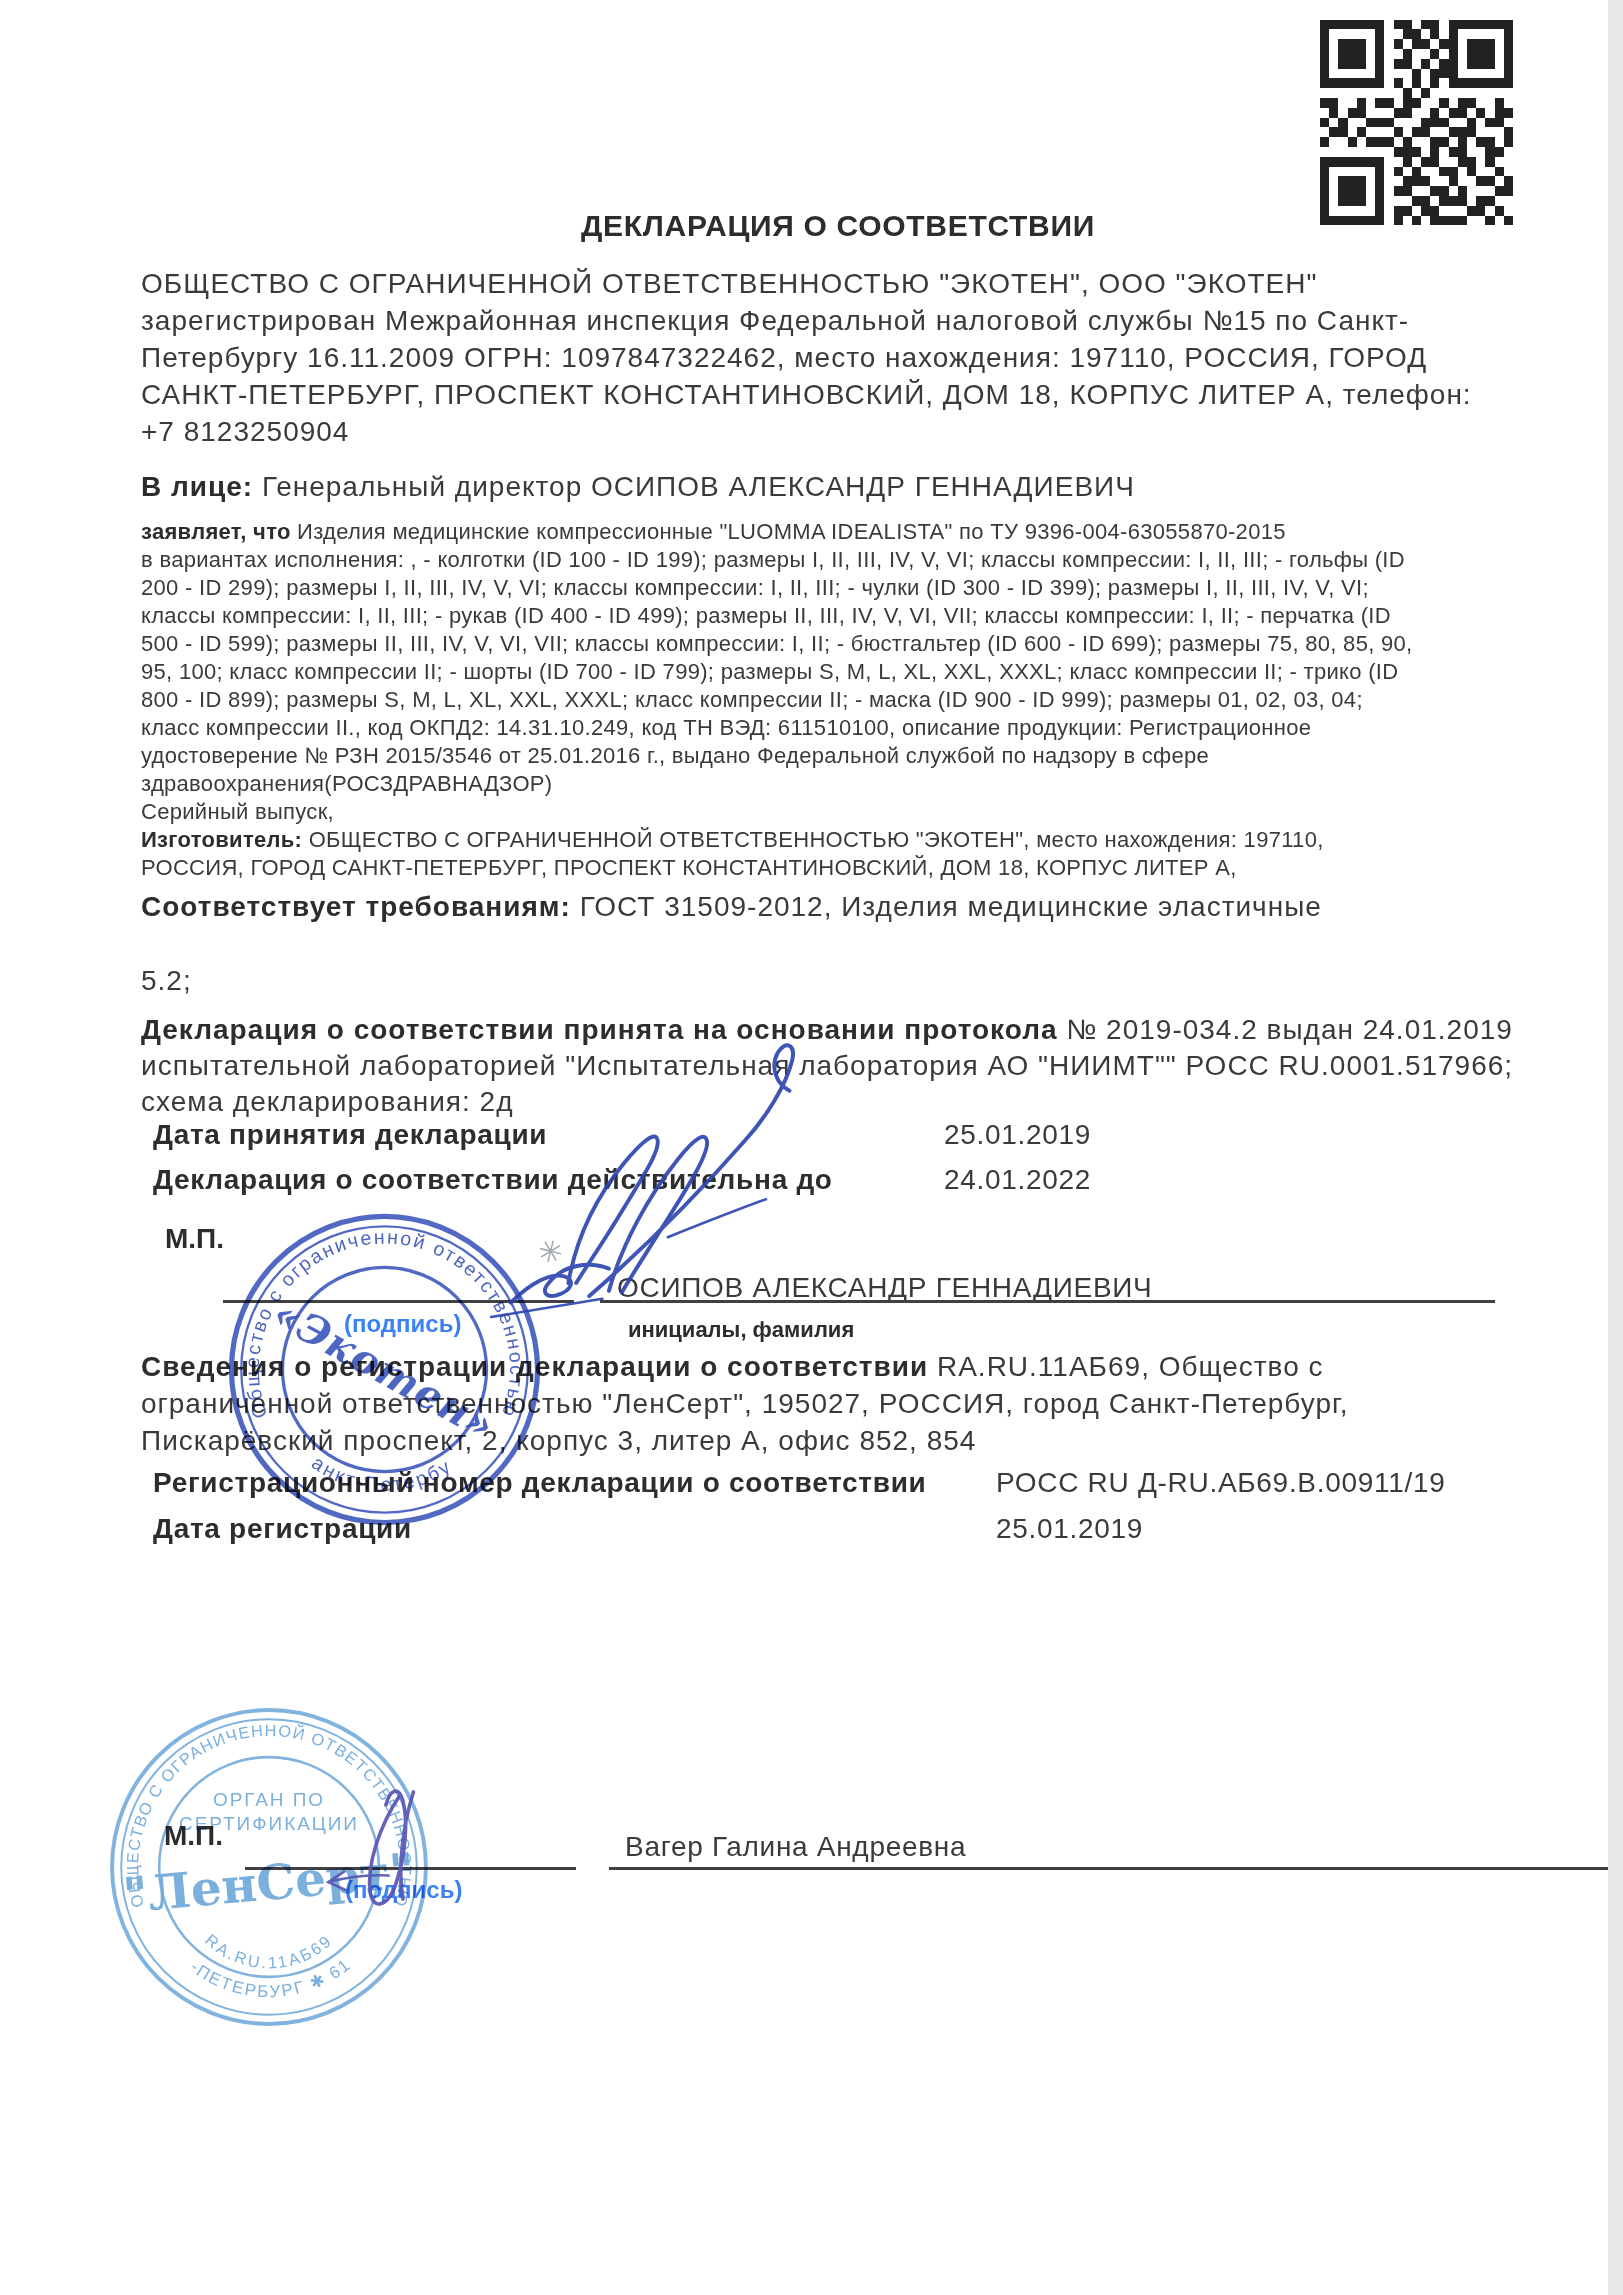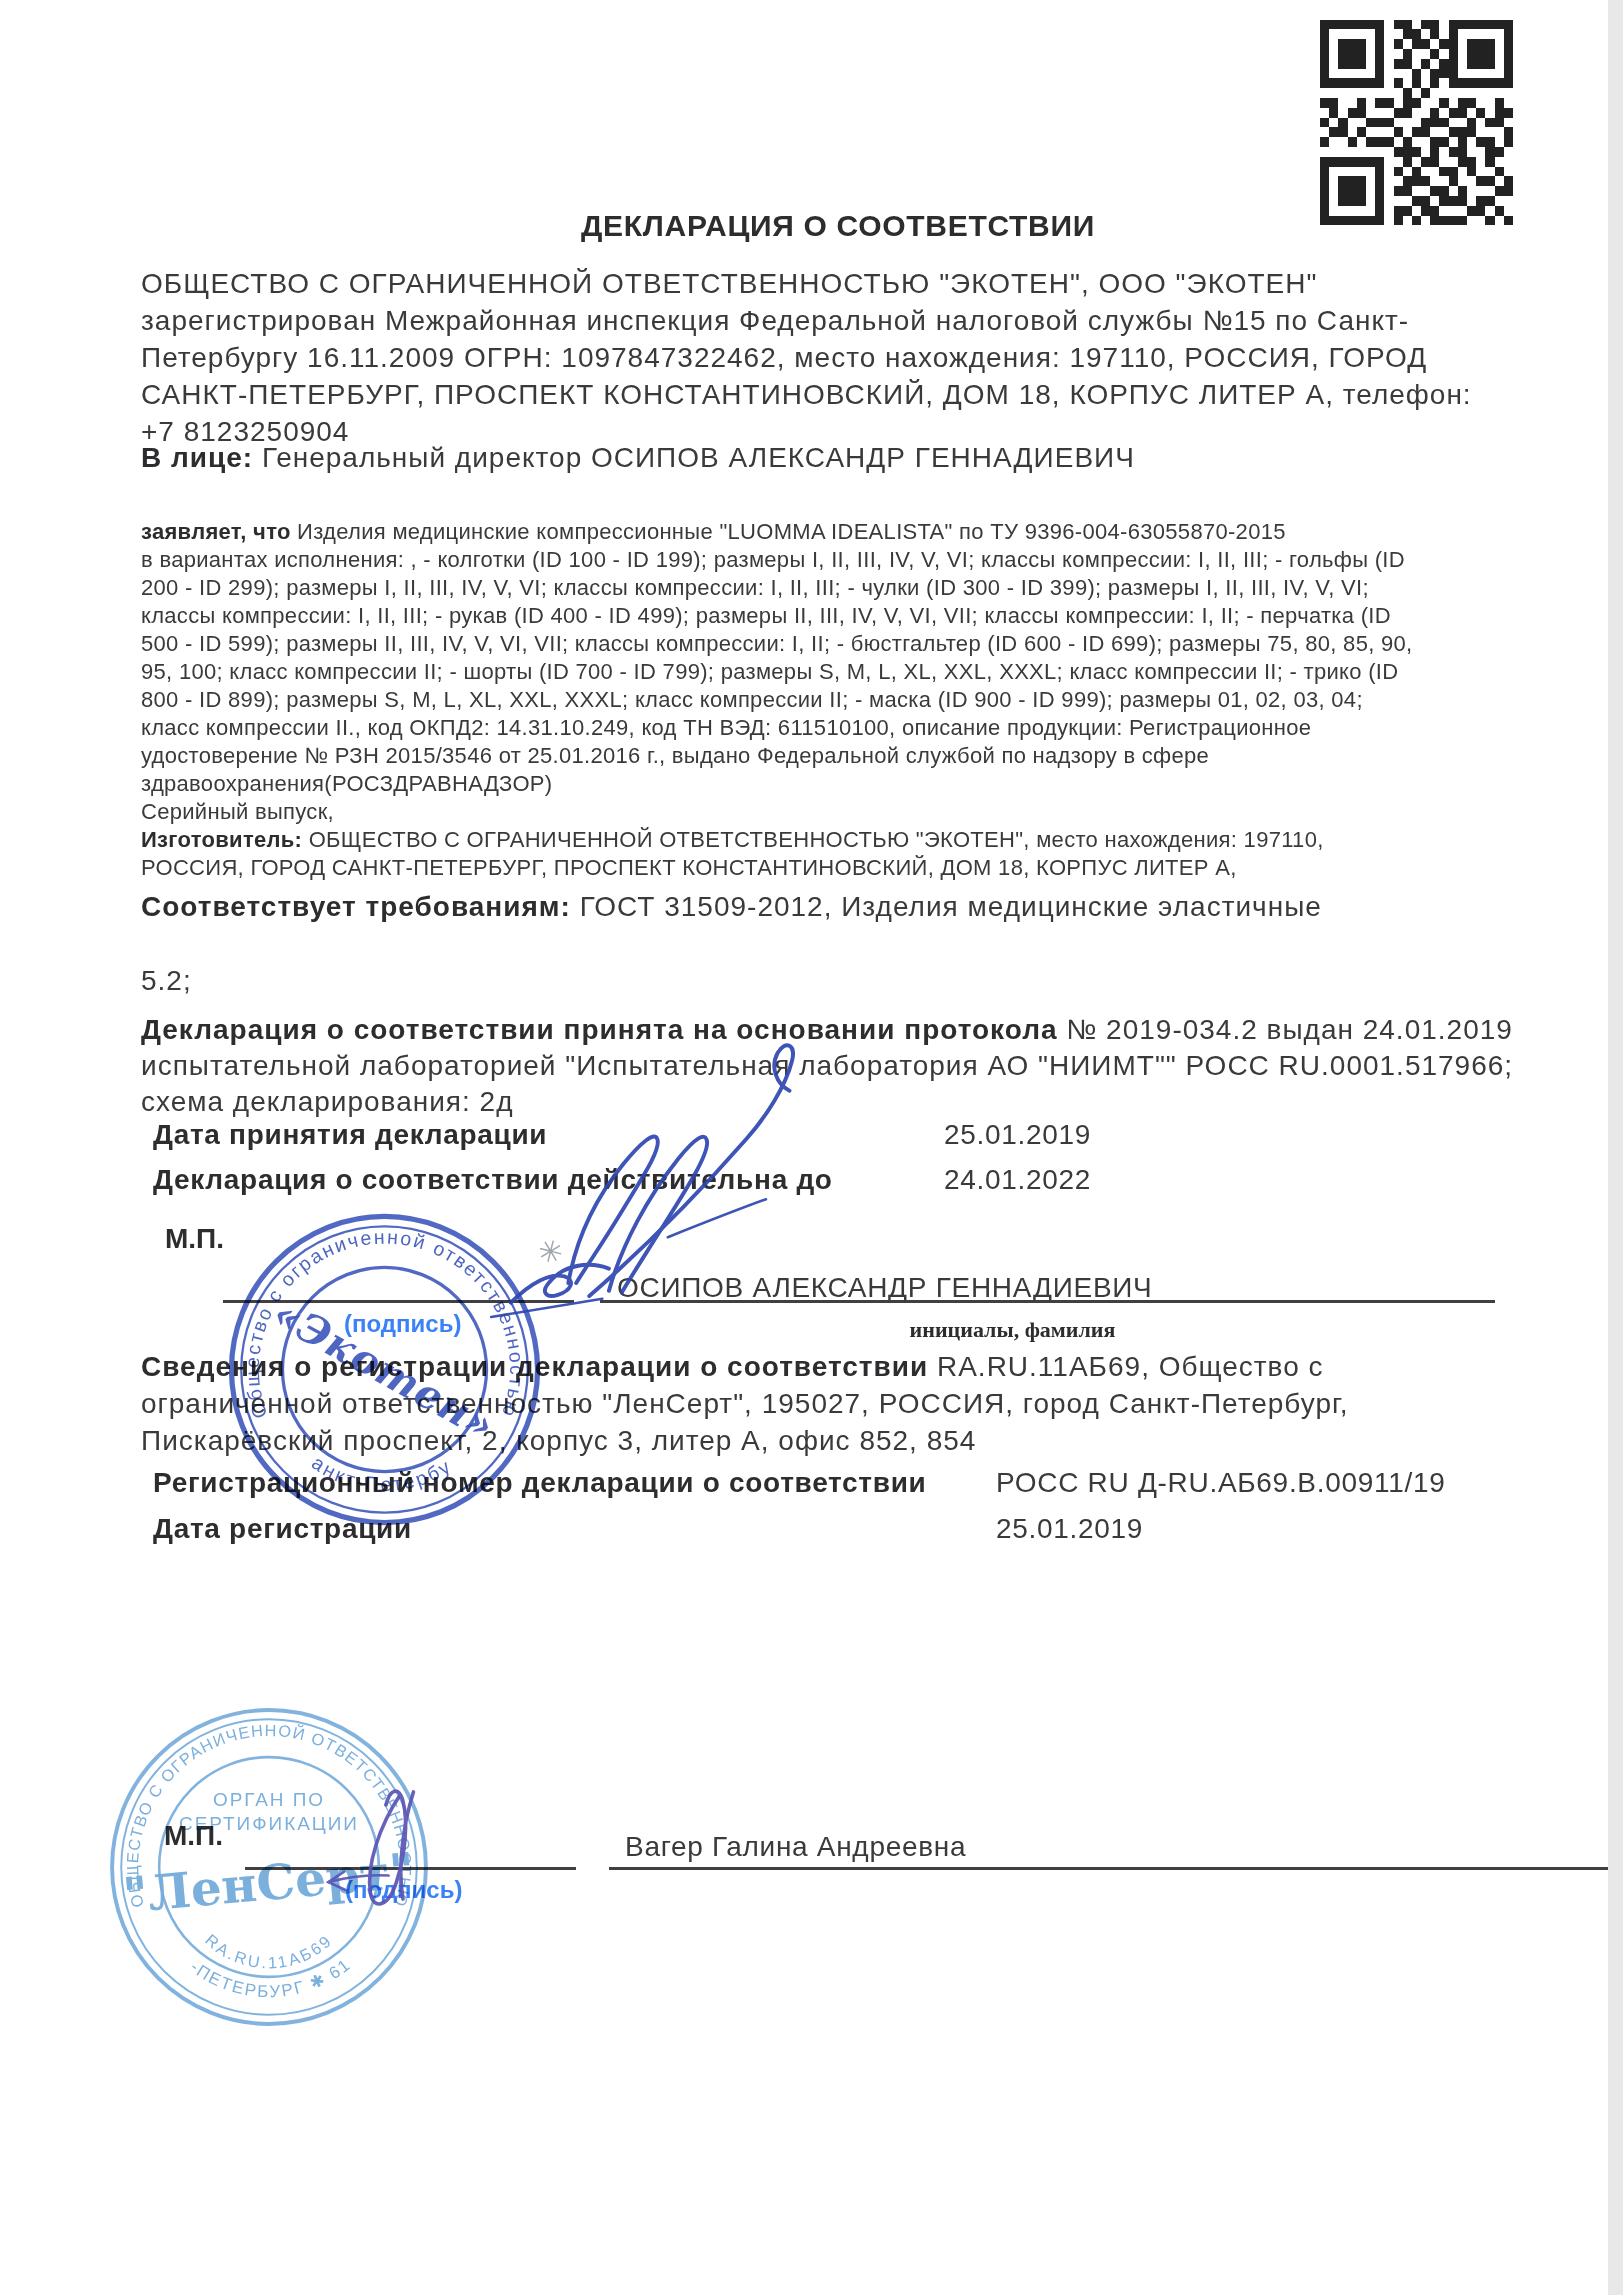--- a/index.html
+++ b/index.html
@@ -470,41 +470,41 @@
       <div></div>
       <div class="m1"></div>
       <div></div>
       <div class="m1"></div>
     </div>
 
   <div class="abs title">ДЕКЛАРАЦИЯ О СООТВЕТСТВИИ</div>
 
   <div class="abs body43" style="left:141px;top:265px;"><span>ОБЩЕСТВО С ОГРАНИЧЕННОЙ ОТВЕТСТВЕННОСТЬЮ "ЭКОТЕН", ООО "ЭКОТЕН"</span><br><span>зарегистрирован Межрайонная инспекция Федеральной налоговой службы №15 по Санкт-</span><br><span>Петербургу 16.11.2009 ОГРН: 1097847322462, место нахождения: 197110, РОССИЯ, ГОРОД</span><br><span>САНКТ-ПЕТЕРБУРГ, ПРОСПЕКТ КОНСТАНТИНОВСКИЙ, ДОМ 18, КОРПУС ЛИТЕР А, телефон:</span><br><span>+7 8123250904</span></div>
 
-  <div class="abs body43" style="left:141px;top:439px;"><span class="b">В лице:</span><span> Генеральный директор ОСИПОВ АЛЕКСАНДР ГЕННАДИЕВИЧ</span></div>
+  <div class="abs body43" style="left:141px;top:468px;"><span class="b">В лице:</span><span> Генеральный директор ОСИПОВ АЛЕКСАНДР ГЕННАДИЕВИЧ</span></div>
 
   <div class="abs body34" style="left:141px;top:518px;"><span class="b">заявляет, что</span><span> Изделия медицинские компрессионные "LUOMMA IDEALISTA" по ТУ 9396-004-63055870-2015</span><br><span>в вариантах исполнения: , - колготки (ID 100 - ID 199); размеры I, II, III, IV, V, VI; классы компрессии: I, II, III; - гольфы (ID</span><br><span>200 - ID 299); размеры I, II, III, IV, V, VI; классы компрессии: I, II, III; - чулки (ID 300 - ID 399); размеры I, II, III, IV, V, VI;</span><br><span>классы компрессии: I, II, III; - рукав (ID 400 - ID 499); размеры II, III, IV, V, VI, VII; классы компрессии: I, II; - перчатка (ID</span><br><span>500 - ID 599); размеры II, III, IV, V, VI, VII; классы компрессии: I, II; - бюстгальтер (ID 600 - ID 699); размеры 75, 80, 85, 90,</span><br><span>95, 100; класс компрессии II; - шорты (ID 700 - ID 799); размеры S, M, L, XL, XXL, XXXL; класс компрессии II; - трико (ID</span><br><span>800 - ID 899); размеры S, M, L, XL, XXL, XXXL; класс компрессии II; - маска (ID 900 - ID 999); размеры 01, 02, 03, 04;</span><br><span>класс компрессии II., код ОКПД2: 14.31.10.249, код ТН ВЭД: 611510100, описание продукции: Регистрационное</span><br><span>удостоверение № РЗН 2015/3546 от 25.01.2016 г., выдано Федеральной службой по надзору в сфере</span><br><span>здравоохранения(РОСЗДРАВНАДЗОР)</span><br><span>Серийный выпуск,</span><br><span class="b">Изготовитель:</span><span> ОБЩЕСТВО С ОГРАНИЧЕННОЙ ОТВЕТСТВЕННОСТЬЮ "ЭКОТЕН", место нахождения: 197110,</span><br><span>РОССИЯ, ГОРОД САНКТ-ПЕТЕРБУРГ, ПРОСПЕКТ КОНСТАНТИНОВСКИЙ, ДОМ 18, КОРПУС ЛИТЕР А,</span></div>
 
   <div class="abs body43" style="left:141px;top:888px;line-height:37px;"><span class="b">Соответствует требованиям:</span><span> ГОСТ 31509-2012, Изделия медицинские эластичные</span><br><br><span>5.2;</span></div>
 
   <div class="abs body43" style="left:141px;top:1012px;line-height:36px;"><span class="b">Декларация о соответствии принята на основании протокола</span><span> № 2019-034.2 выдан 24.01.2019</span><br><span>испытательной лабораторией "Испытательная лаборатория АО "НИИМТ"" РОСС RU.0001.517966;</span><br><span>схема декларирования: 2д</span></div>
 
   <div class="abs rowlabel" style="left:153px;top:1119px;">Дата принятия декларации</div>
   <div class="abs rowvalue" style="left:944px;top:1119px;">25.01.2019</div>
 
   <div class="abs rowlabel" style="left:153px;top:1164px;">Декларация о соответствии действительна до</div>
   <div class="abs rowvalue" style="left:944px;top:1164px;">24.01.2022</div>
 
   <div class="abs mp" style="left:165px;top:1223px;">М.П.</div>
 
   <div class="abs name" style="left:617px;top:1272px;">ОСИПОВ АЛЕКСАНДР ГЕННАДИЕВИЧ</div>
   <div class="abs sigline" style="left:223px;top:1300px;width:351px;"></div>
   <div class="abs sigline" style="left:600px;top:1300px;width:895px;"></div>
   <div class="abs cap1" style="left:344px;top:1310px;">(подпись)</div>
-  <div class="abs cap2" style="left:565px;top:1317px;width:895px;text-align:center;font-family:Liberation Serif, serif;">инициалы, фамилия</div>
+  <div class="abs cap2" style="left:628px;top:1317px;width:895px;text-align:left;">инициалы, фамилия</div>
 
   <div class="abs body43" style="left:141px;top:1348px;"><span class="b">Сведения о регистрации декларации о соответствии</span><span> RA.RU.11АБ69, Общество с</span><br><span>ограниченной ответственностью "ЛенСерт", 195027, РОССИЯ, город Санкт-Петербург,</span><br><span>Пискарёвский проспект, 2, корпус 3, литер А, офис 852, 854</span></div>
 
   <div class="abs rowlabel" style="left:153px;top:1467px;">Регистрационный номер декларации о соответствии</div>
   <div class="abs rowvalue" style="left:996px;top:1467px;">РОСС RU Д-RU.АБ69.В.00911/19</div>
 
   <div class="abs rowlabel" style="left:153px;top:1513px;">Дата регистрации</div>
   <div class="abs rowvalue" style="left:996px;top:1513px;">25.01.2019</div>
 
   <div class="abs mp" style="left:164px;top:1820px;">М.П.</div>

